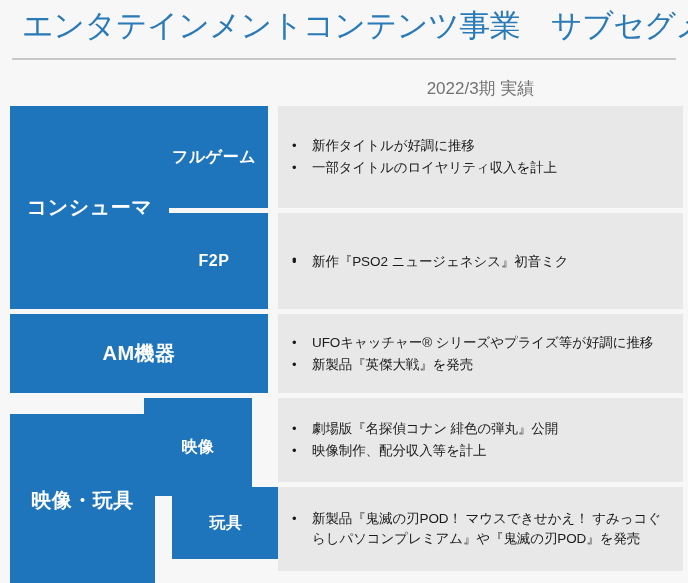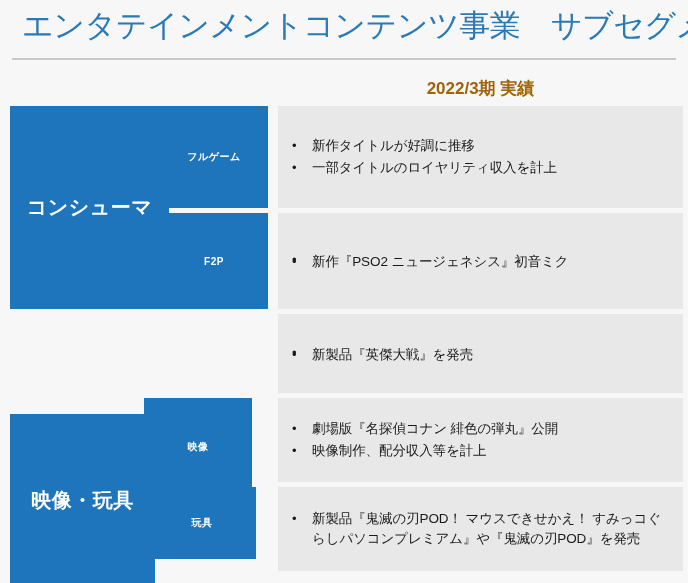--- a/index.html
+++ b/index.html
@@ -50,22 +50,22 @@
 
   
   .period-label {
     position: absolute;
     left: 278px;
     top: 78px;
     width: 405px;
     text-align: center;
     font-size: 17px;
     line-height: 22px;
-    color: #a16207;
-    font-weight: 700;
+    color: #737373;
+    font-weight: 400;
   }
 
   
   .matrix {
     position: absolute;
     left: 0;
     top: 106px;
     width: 688px;
     height: 462px;
   }
@@ -79,21 +79,21 @@
     justify-content: center;
     box-sizing: border-box;
     text-align: center;
   }
   .cat-block {
     font-size: 20px;
     font-weight: bold;
     letter-spacing: 0.5px;
   }
   .sub-block {
-    font-size: 10px;
+    font-size: 16px;
     font-weight: bold;
     letter-spacing: 0.5px;
   }
   .note-panel {
     position: absolute;
     background: #e8e8e8;
     box-sizing: border-box;
     display: flex;
     flex-direction: column;
     justify-content: center;
@@ -147,35 +147,36 @@
           <li class="note-item"><span class="bullet">•</span><span>一部タイトルのロイヤリティ収入を計上</span></li>
         </ul>
       </div>
       <div class="sub-block" style="left: 160px; top: 107px; width: 108px; height: 96px;">F2P</div>
       <div class="note-panel" style="left: 278px; top: 107px; width: 405px; height: 96px;">
         <ul class="note-list">
           <li class="note-item"><span class="bullet">•</span></li>
           <li class="note-item"><span class="bullet">•</span><span>新作『PSO2 ニュージェネシス』初音ミク</span></li>
         </ul>
       </div>
+      <div class="cat-block" style="left: 10px; top: 208px; width: 258px; height: 79px;">AM機器</div>
       <div class="note-panel" style="left: 278px; top: 208px; width: 405px; height: 79px;">
         <ul class="note-list">
-          <li class="note-item"><span class="bullet">•</span></li>
+          <li class="note-item"><span class="bullet">•</span><span>UFOキャッチャー® シリーズやプライズ等が好調に推移</span></li>
           <li class="note-item"><span class="bullet">•</span><span>新製品『英傑大戦』を発売</span></li>
         </ul>
       </div>
       <div class="cat-block" style="left: 10px; top: 308px; width: 145px; height: 173px;">映像・玩具</div>
       <div class="sub-block" style="left: 144px; top: 292px; width: 108px; height: 98px;">映像</div>
       <div class="note-panel" style="left: 278px; top: 292px; width: 405px; height: 84px;">
         <ul class="note-list">
           <li class="note-item"><span class="bullet">•</span><span>劇場版『名探偵コナン 緋色の弾丸』公開</span></li>
           <li class="note-item"><span class="bullet">•</span><span>映像制作、配分収入等を計上</span></li>
         </ul>
       </div>
-      <div class="sub-block" style="left: 148px; top: 381px; width: 108px; height: 72px;">玩具</div>
+      <div class="sub-block" style="left: 172px; top: 381px; width: 108px; height: 72px;">玩具</div>
       <div class="note-panel" style="left: 278px; top: 381px; width: 405px; height: 84px;">
         <ul class="note-list">
           <li class="note-item"><span class="bullet">•</span><span>新製品『鬼滅の刃POD！ マウスできせかえ！ すみっコぐらしパソコンプレミアム』や『鬼滅の刃POD』を発売</span></li>
         </ul>
       </div>
     </div>
 
 </div>
 
 </body></html>

